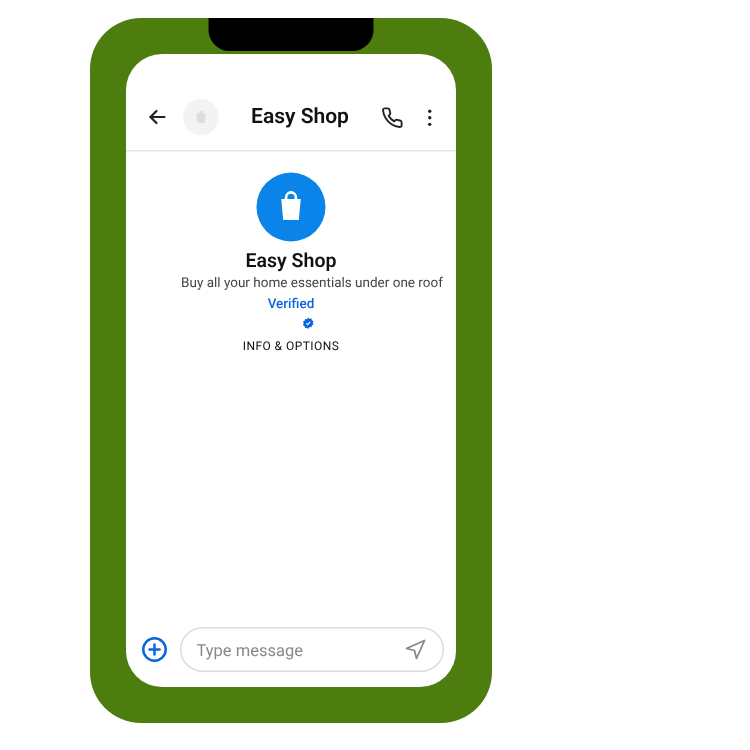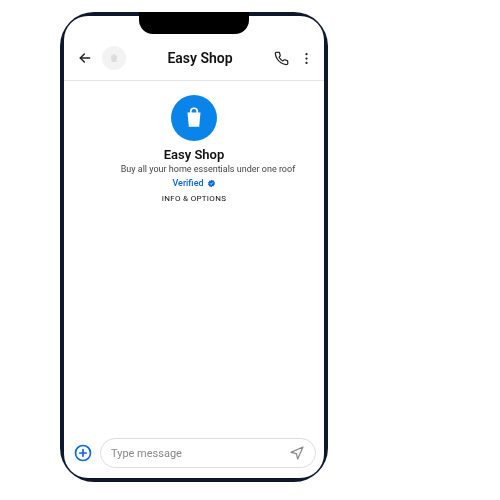--- a/index.html
+++ b/index.html
@@ -11,23 +11,23 @@
     display: flex;
     align-items: flex-start;
     justify-content: flex-start;
   }
   .phone-frame {
     position: relative;
     margin-left: 60px;
     margin-top: 12px;
     width: 268px;
     height: 470px;
-    background: #0f172a;
+    background: #4d7c0f;
     border-radius: 34px;
-    padding: 4px;
+    padding: 24px;
   }
   .screen {
     position: relative;
     width: 100%;
     height: 100%;
     background: #fff;
     border-radius: 24px;
     overflow: hidden;
     display: flex;
     flex-direction: column;
@@ -88,20 +88,21 @@
     color: #444;
     margin-top: 2px;
     margin-left: 28px;
   }
   .verified {
     margin-top: 4px;
     font-size: 9px;
     color: #0a66e0;
     display:flex; align-items:flex-end; gap:3px;
     font-weight: 500;
+    flex-direction: column;
   }
   .info-options {
     margin-top: 6px;
     font-size: 8px;
     font-weight: 400;
     letter-spacing: 0.3px;
     color: #111;
   }
   .composer {
     display:flex;

